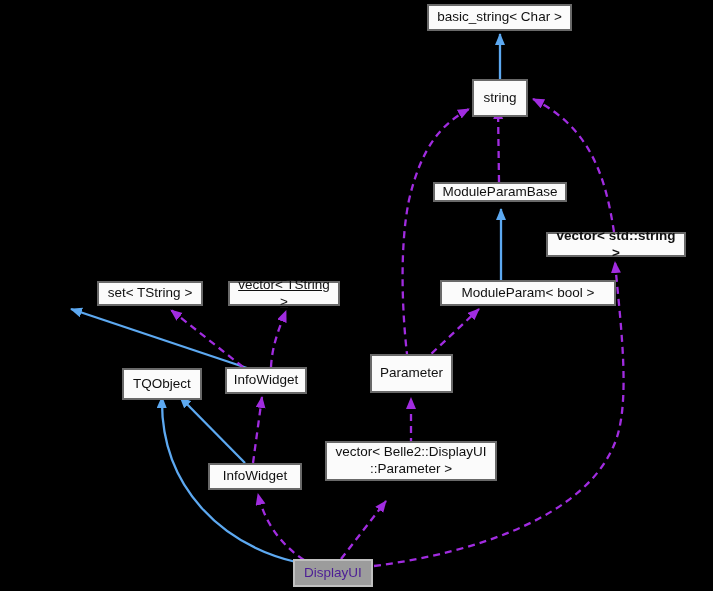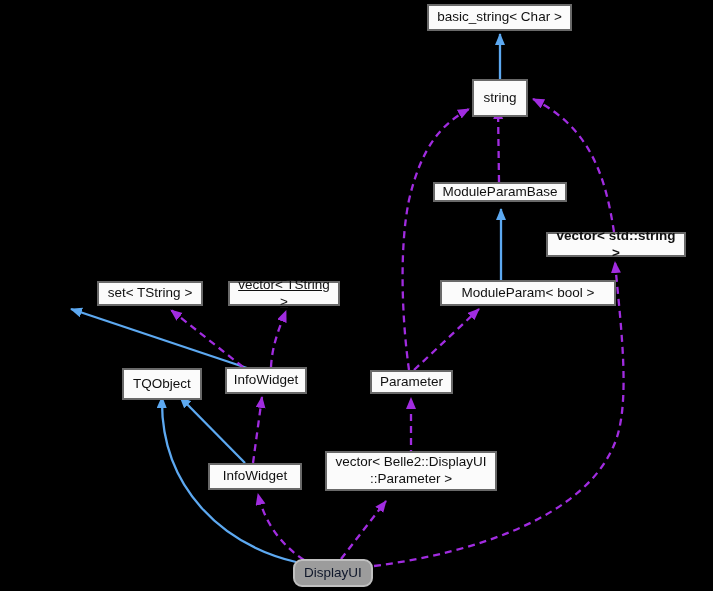--- a/index.html
+++ b/index.html
@@ -35,23 +35,22 @@
     line-height:1.25;
     display:flex;align-items:center;justify-content:center;
     text-align:center;
     padding:0 3px;
     white-space:normal;
     cursor:pointer;
   }
   .node.hl{
     background:var(--hl-fill);
     border-color:var(--hl-border);
-    color:#0f172a;
+    color:#4c1d95;
     cursor:default;
-    border-radius:9px;
   }
 </style>
 </head>
 <body>
 
 <div id="canvas">
 
   <svg id="edges" width="713" height="591" viewBox="0 0 713 591">
     <defs>
       <marker id="arrow-i" markerUnits="userSpaceOnUse" markerWidth="14" markerHeight="12" refX="11" refY="5" orient="auto">
@@ -93,21 +92,21 @@
 
 
   <div class="node" style="left:97px;top:281px;width:106px;height:25px;">set&lt; TString &gt;</div>
 
   <div class="node" style="left:228px;top:281px;width:112px;height:25px;text-decoration:underline;">vector&lt; TString &gt;</div>
 
   <div class="node" style="left:122px;top:368px;width:80px;height:32px;">TQObject</div>
 
   <div class="node" style="left:225px;top:367px;width:82px;height:27px;text-align:right;">InfoWidget</div>
 
-  <div class="node" style="left:370px;top:370px;width:83px;height:24px;">Parameter</div>
+  <div class="node" style="left:370px;top:354px;width:83px;height:39px;">Parameter</div>
 
   <div class="node" style="left:208px;top:463px;width:94px;height:27px;">InfoWidget</div>
 
-  <div class="node" style="left:325px;top:451px;width:172px;height:40px;">vector&lt; Belle2::DisplayUI ::Parameter &gt;</div>
+  <div class="node" style="left:325px;top:441px;width:172px;height:40px;">vector&lt; Belle2::DisplayUI ::Parameter &gt;</div>
 
   <div class="node hl" style="left:293px;top:559px;width:80px;height:28px;">DisplayUI</div>
 
 </div>
 
 </body></html>

